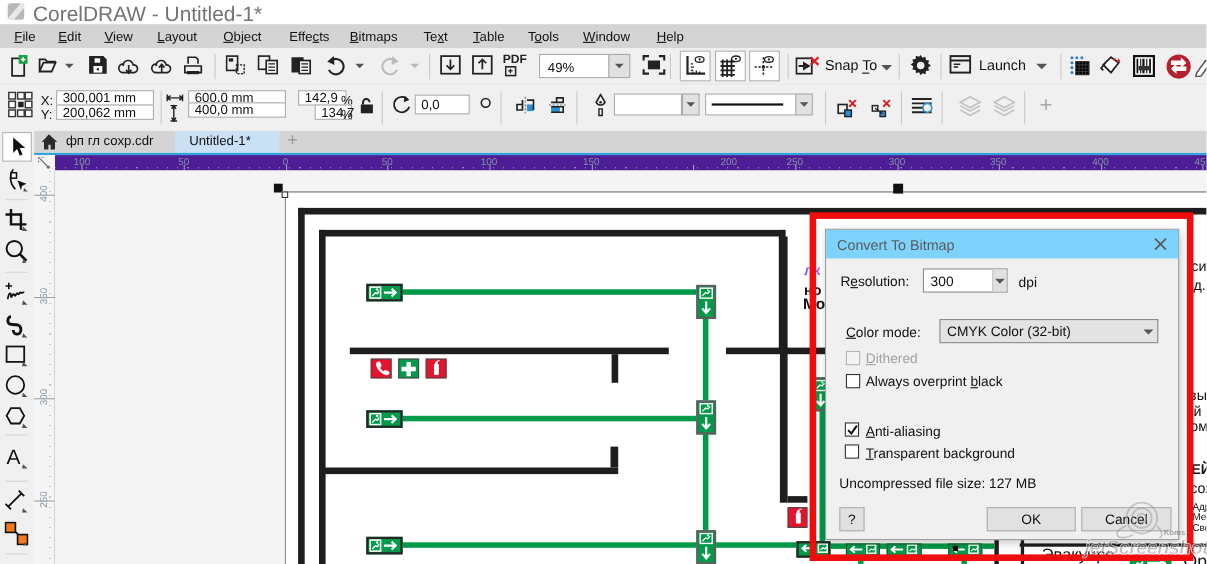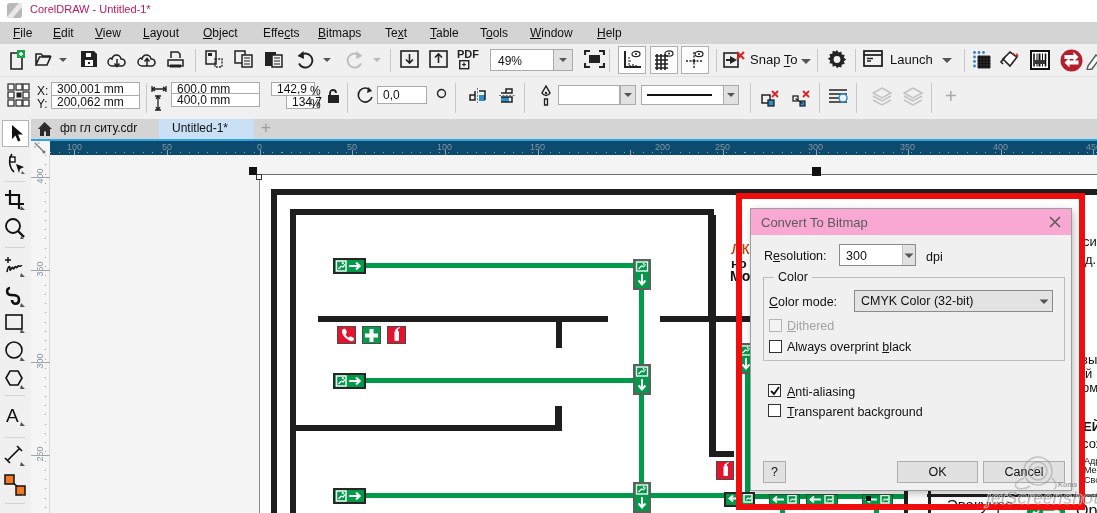--- a/index.html
+++ b/index.html
@@ -1,41 +1,41 @@
 <!DOCTYPE html>
 <html><head>
 <meta charset="utf-8">
 <style>
   * { margin:0; padding:0; box-sizing:border-box; }
   html,body { width:1097px; height:513px; overflow:hidden; }
   body { font-family:"Liberation Sans", sans-serif; position:relative; background:#fff; }
   .abs { position:absolute; }
   
   #titlebar { left:0; top:0; width:1097px; height:22px; background:#ffffff; }
-  #titlebar .ttl { left:30px; top:3px; font-size:11px; color:#be185d; }
+  #titlebar .ttl { left:30px; top:3px; font-size:19px; color:#737373; }
   #appicon { left:7px; top:3px; width:15px; height:15px; background:#b8b8b8; border-radius:3px; overflow:hidden; }
   #appicon:before { content:""; position:absolute; left:5px; top:-3px; width:5px; height:24px; background:#e8e8e8; transform:rotate(40deg); }
   #menubar { left:0; top:22px; width:1097px; height:22px; background:#d4d4d4; }
   .mitem { position:absolute; top:4px; font-size:12px; color:#111; }
   .mitem u { text-decoration:underline; text-underline-offset:1px; }
   #toolbar1 { left:0; top:44px; width:1097px; height:33px; background:#f0f0f0; border-bottom:1px solid #e2e2e2; }
   #propbar { left:0; top:77px; width:1097px; height:42px; background:#f0f0f0; }
   .tsep { position:absolute; top:5px; width:1px; height:23px; background:#c9c9c9; }
   .psep { position:absolute; top:6px; width:1px; height:30px; background:#c9c9c9; }
   .pin { position:absolute; background:#fff; border:1px solid #ababab; font-size:12px; color:#111; padding:0 0 0 5px; line-height:12px; }
   .plbl { position:absolute; font-size:12px; color:#111; }
   
   #tabrow { left:31px; top:119px; width:1066px; height:20px; background:#d4d4d4; }
   #tabrow .t1 { position:absolute; left:29px; top:2px; font-size:12px; color:#111; }
   #activetab { position:absolute; left:128px; top:0px; width:95px; height:20px; background:#c9e0f5; }
   #activetab span { position:absolute; left:13px; top:2px; font-size:12px; color:#111; }
   #plustab { position:absolute; left:230px; top:-1px; font-size:17px; color:#9a9a9a; }
   #blueline { left:31px; top:139px; width:1066px; height:2px; background:#2da4dd; }
   
-  #hruler { left:50px; top:141px; width:1047px; height:14px; background:#0c4a6e; }
+  #hruler { left:50px; top:141px; width:1047px; height:14px; background:#4c1d95; }
   #rcorner { left:31px; top:141px; width:19px; height:14px; background:#f5f5f5; }
   #vruler { left:31px; top:155px; width:19px; height:358px; background:#f5f5f5; border-right:1px solid #d9d9d9; }
   .rnum { position:absolute; font-size:9px; color:#8295a5; }
   .vnum { position:absolute; font-size:9px; color:#8295a5; transform:rotate(-90deg); transform-origin:center; }
   .htick { position:absolute; top:9px; width:1px; height:5px; background:#9aa5ae; }
   .vtick { position:absolute; left:0px; height:1px; width:19px; background:#9aa5ae; }
   
   #toolbox { left:0; top:119px; width:31px; height:394px; background:#f0f0f0; }
   .tool { position:absolute; left:4px; width:22px; height:22px; }
   .tsep2 { position:absolute; left:5px; width:20px; height:1px; background:#d4d4d4; }
@@ -44,21 +44,21 @@
   #canvas { left:50px; top:155px; width:1047px; height:358px; background:#f4f4f4; overflow:hidden; }
   .pg { position:absolute; background:#fff; }
   .wall { position:absolute; background:#1e1e1e; }
   .gline { position:absolute; background:#009a48; }
   .hsign { position:absolute; width:33px; height:16px; background:#009a48; border:2px solid #262626; }
   .vsign { position:absolute; width:18px; height:31px; background:#009a48; border:2px solid #5f5f5f; }
   .bsign { position:absolute; height:12px; background:#009a48; border:1px solid #1d5c36; }
   .ricon { position:absolute; width:19px; height:18px; border:1px solid #4a4a4a; }
   
   #dialog { left:750px; top:208px; width:322px; height:283px; background:#f0f0f0; border:1px solid #9e9e9e; box-shadow:2px 3px 8px rgba(0,0,0,0.25); }
-  #dlgtitle { position:absolute; left:0; top:0; width:100%; height:26px; background:#f9a8d4; }
+  #dlgtitle { position:absolute; left:0; top:0; width:100%; height:26px; background:#7dd3fc; }
   #dlgtitle span { position:absolute; left:10px; top:6px; font-size:13px; color:#5a5a5a; }
   .dtext { position:absolute; font-size:12.5px; color:#111; }
   .dtext u { text-underline-offset:1px; }
   .group { position:absolute; border:1px solid #bcbcbc; }
   .glabel { position:absolute; top:-8px; left:10px; background:#f0f0f0; padding:0 4px; font-size:12.5px; color:#111; }
   .cbox { position:absolute; width:13px; height:13px; background:#fff; border:1px solid #333; }
   .btn { position:absolute; background:#e1e1e1; border:1px solid #adadad; font-size:12.5px; color:#111; text-align:center; }
   
   #redrect { left:736px; top:193px; width:349px; height:317px; border:6px solid #ef0d0d; z-index:40; }
   
@@ -364,21 +364,21 @@
         <path d="M2 13 l9 5 9-5"></path>
       </g>
     </svg>
   <div class="psep" style="left:931px"></div>
   <div class="abs" style="left:945px;top:8px;font-size:20px;color:#a8a8a8;font-weight:400">+</div>
 </div>
 <div id="tabrow" class="abs">
   <svg class="abs" style="left:5px;top:2px" width="17" height="16">
       <path d="M8.5 1 L16 8 h-2 v7 h-4 v-4.5 h-2 V15 H4 V8 H2 z" fill="#2b2b2b"></path>
     </svg>
-  <span class="t1">фп гл ситу.cdr</span>
+  <span class="t1">фп гл сохр.cdr</span>
   <div id="activetab">
       <span>Untitled-1*</span>
     </div>
   <span id="plustab">+</span>
 </div>
 <div id="blueline" class="abs"></div>
 <div id="rcorner" class="abs">
   <svg class="abs" style="left:3px;top:1px" width="14" height="13">
       <path d="M1 1 h6 M1 1 v6" stroke="#8a8a8a" stroke-width="1.2" stroke-dasharray="1.5 1.5"></path>
       <path d="M2 2 l8 8" stroke="#777" stroke-width="1.2"></path>
@@ -635,21 +635,21 @@
       </svg>
     </div>
   <div class="ricon" style="left:666px;top:306px;width:18px;height:19px;background:#e5132e">
       <svg width="17" height="16" style="position:absolute;left:0;top:0">
         <rect x="6.5" y="4" width="4.5" height="10" rx="1" fill="#fff"></rect>
         <rect x="7.5" y="2" width="2.5" height="2" fill="#fff"></rect>
         <path d="M8.7 2 l3-1.5" stroke="#fff" stroke-width="1.2"></path>
       </svg>
     </div>
 
-  <div class="abs" style="left:681px;top:83px;font-size:18px;font-weight:normal;color:#c2410c">лк</div>
+  <div class="abs" style="left:681px;top:83px;font-size:13px;font-weight:bold;color:#8b5cf6">лк</div>
   <div class="abs" style="left:681px;top:101px;font-size:13px;font-weight:bold;color:#111">но</div>
   <div class="abs" style="left:680px;top:113px;font-size:14px;font-weight:bold;color:#111">Мо</div>
 
   <div class="abs" style="left:1033px;top:79px;font-size:13px;color:#111">ситу</div>
   <div class="abs" style="left:1035px;top:97px;font-size:13px;color:#111">д.</div>
   <div class="abs" style="left:1031px;top:182px;font-size:13px;color:#111">і вы</div>
   <div class="abs" style="left:1035px;top:211px;font-size:13px;color:#111">й</div>
   <div class="abs" style="left:1032px;top:225px;font-size:13px;color:#111">омо</div>
   <div class="abs" style="left:1033px;top:264px;font-size:13px;font-weight:bold;color:#111">ЕЙС</div>
   <div class="abs" style="left:1032px;top:281px;font-size:13px;color:#111">сохр</div>
@@ -667,40 +667,38 @@
       <path d="M2 2 L12 12 M12 2 L2 12" stroke="#5a5a5a" stroke-width="1.6"></path>
     </svg>
   <div class="dtext" style="left:13px;top:40px">R<u>e</u>solution:</div>
   <div class="abs" style="left:88px;top:35px;width:77px;height:22px;background:#fff;border:1px solid #8b8b8b"></div>
   <div class="abs" style="left:151px;top:36px;width:13px;height:20px;background:#e1e1e1;border-left:1px solid #c5c5c5"></div>
   <svg class="abs" style="left:153px;top:44px" width="10" height="6">
       <path d="M0.5 0.5 l4.5 4.5 l4.5-4.5 z" fill="#555"></path>
     </svg>
   <div class="dtext" style="left:95px;top:40px">300</div>
   <div class="dtext" style="left:175px;top:41px">dpi</div>
-  <div class="group" style="left:12px;top:68px;width:302px;height:84px">
-      <span class="glabel">Color</span>
-    </div>
   <div class="dtext" style="left:18px;top:86px"><u>C</u>olor mode:</div>
   <div class="abs" style="left:103px;top:81px;width:199px;height:22px;background:#e3e3e3;border:1px solid #8b8b8b"></div>
   <div class="dtext" style="left:110px;top:85px">CMYK Color (32-bit)</div>
   <svg class="abs" style="left:288px;top:90px" width="10" height="6">
       <path d="M0.5 0.5 l4.5 4.5 l4.5-4.5 z" fill="#555"></path>
     </svg>
   <div class="cbox" style="left:18px;top:110px;border-color:#b5b5b5;background:#f3f3f3"></div>
   <div class="dtext" style="left:36px;top:110px;color:#a3a3a3"><u>D</u>ithered</div>
   <div class="cbox" style="left:18px;top:131px"></div>
   <div class="dtext" style="left:36px;top:131px">Always overprint <u>b</u>lack</div>
   <div class="cbox" style="left:17px;top:175px"></div>
   <svg class="abs" style="left:18px;top:176px" width="12" height="12">
       <path d="M2 6 l3 3 l5-7" fill="none" stroke="#111" stroke-width="1.8"></path>
     </svg>
   <div class="dtext" style="left:36px;top:176px"><u>A</u>nti-aliasing</div>
   <div class="cbox" style="left:17px;top:195px"></div>
   <div class="dtext" style="left:36px;top:196px"><u>T</u>ransparent background</div>
+  <div class="dtext" style="left:12px;top:224px">Uncompressed file size: 127 MB</div>
   <div class="btn" style="left:12px;top:252px;width:23px;height:22px;line-height:20px">?</div>
   <div class="btn" style="left:146px;top:252px;width:81px;height:22px;line-height:20px">OK</div>
   <div class="btn" style="left:232px;top:252px;width:82px;height:22px;line-height:20px">Cancel</div>
 </div>
 <div id="redrect" class="abs"></div>
 <div id="wsnail" class="abs">
     <svg width="56" height="42" viewBox="0 0 56 42">
       <g fill="none" stroke="#9a9a9a" stroke-width="1.6">
         <circle cx="30" cy="19" r="14"></circle>
         <circle cx="30" cy="19" r="9"></circle>

